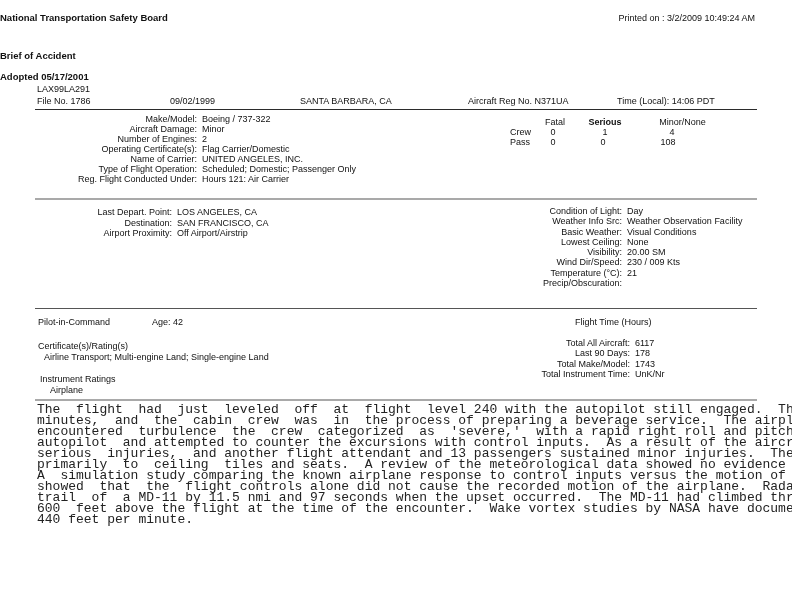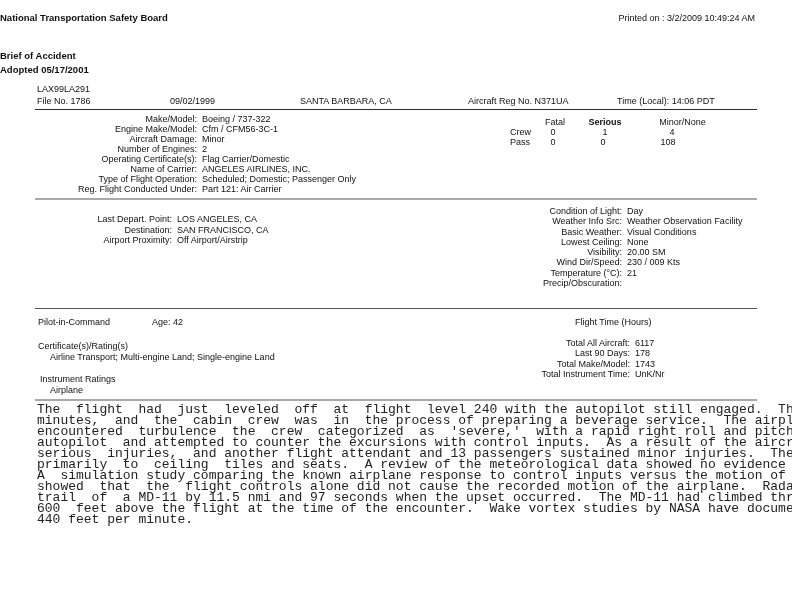--- a/index.html
+++ b/index.html
@@ -34,82 +34,78 @@
   }
 </style>
 </head>
 <body>
 
 <div class="page">
 
   <div class="centerline hdr" style="top:12px">National Transportation Safety Board</div>
   <div class="abs" style="top:13px; right:37px;">Printed on : 3/2/2009 10:49:24 AM</div>
   <div class="centerline hdr" style="top:50px">Brief of Accident</div>
-  <div class="centerline hdr" style="top:64px">Adopted 05/17/2001</div>
+  <div class="centerline hdr" style="top:71px">Adopted 05/17/2001</div>
 
   <div class="abs" style="left:37px; top:84px;">LAX99LA291</div>
   <div class="abs" style="left:37px; top:96px;">File No. 1786</div>
   <div class="abs" style="left:170px; top:96px;">09/02/1999</div>
   <div class="abs" style="left:300px; top:96px;">SANTA BARBARA, CA</div>
   <div class="abs" style="left:468px; top:96px;">Aircraft Reg No. N371UA</div>
   <div class="abs" style="left:617px; top:96px;">Time (Local): 14:06 PDT</div>
   <div class="rule rule-thin" style="top:109px"></div>
 
   <div class="abs aircraft-block" style="left:20px; top:114px;">
     <div class="kvrow">
         <span class="k">Make/Model:</span>
         <span class="v">Boeing / 737-322</span>
       </div>
     <div class="kvrow">
-        <span class="k">Engine Make/Model:</span>
-        <span class="v">Cfm / CFM56-3C-1</span>
-      </div>
-    <div class="kvrow">
         <span class="k">Aircraft Damage:</span>
         <span class="v">Minor</span>
       </div>
     <div class="kvrow">
         <span class="k">Number of Engines:</span>
         <span class="v">2</span>
       </div>
     <div class="kvrow">
         <span class="k">Operating Certificate(s):</span>
         <span class="v">Flag Carrier/Domestic</span>
       </div>
     <div class="kvrow">
         <span class="k">Name of Carrier:</span>
-        <span class="v">ANGELES AIRLINES, INC.</span>
+        <span class="v">UNITED ANGELES, INC.</span>
       </div>
     <div class="kvrow">
         <span class="k">Type of Flight Operation:</span>
         <span class="v">Scheduled; Domestic; Passenger Only</span>
       </div>
     <div class="kvrow">
         <span class="k">Reg. Flight Conducted Under:</span>
-        <span class="v">Part 121: Air Carrier</span>
+        <span class="v">Hours 121: Air Carrier</span>
       </div>
   </div>
 
   <div>
     <span class="cellc" style="left:555px; top:117px;">Fatal</span>
     <span class="cellc" style="left:605px; top:117px;font-weight:bold;">Serious</span>
     <span class="cellc" style="left:676px; top:117px;padding-left:13px;">Minor/None</span>
     <span class="abs" style="left:510px; top:127px;">Crew</span>
     <span class="cellc" style="left:553px; top:127px;">0</span>
     <span class="cellc" style="left:605px; top:127px;">1</span>
     <span class="cellc" style="left:672px; top:127px;">4</span>
     <span class="abs" style="left:510px; top:137px;">Pass</span>
     <span class="cellc" style="left:553px; top:137px;">0</span>
     <span class="cellc" style="left:603px; top:137px;">0</span>
     <span class="cellc" style="left:668px; top:137px;">108</span>
   </div>
 
   <div class="rule rule-thick" style="top:198px"></div>
 
-  <div class="abs route-block" style="left:20px; top:207px;margin-top:7px;">
+  <div class="abs route-block" style="left:20px; top:207px;">
     <div class="kvrow">
         <span class="k">Last Depart. Point:</span>
         <span class="v">LOS ANGELES, CA</span>
       </div>
     <div class="kvrow">
         <span class="k">Destination:</span>
         <span class="v">SAN FRANCISCO, CA</span>
       </div>
     <div class="kvrow">
         <span class="k">Airport Proximity:</span>
@@ -151,21 +147,21 @@
         <span class="v"></span>
       </div>
   </div>
 
   <div class="rule rule-mid" style="top:308px"></div>
 
   <div>
     <span class="abs" style="left:38px; top:317px;">Pilot-in-Command</span>
     <span class="abs" style="left:152px; top:317px;">Age: 42</span>
     <span class="abs" style="left:38px; top:341px;">Certificate(s)/Rating(s)</span>
-    <span class="abs" style="left:50px; top:352px;">Airline Transport; Multi-engine Land; Single-engine Land</span>
+    <span class="abs" style="left:44px; top:352px;">Airline Transport; Multi-engine Land; Single-engine Land</span>
     <span class="abs" style="left:40px; top:374px;">Instrument Ratings</span>
     <span class="abs" style="left:50px; top:385px;">Airplane</span>
   </div>
 
   <div>
     <span class="abs" style="left:552px; top:317px;padding-left:23px;">Flight Time (Hours)</span>
     <div class="abs ftime-block" style="left:450px; top:338px;">
       <div class="kvrow">
           <span class="k">Total All Aircraft:</span>
           <span class="v">6117</span>

